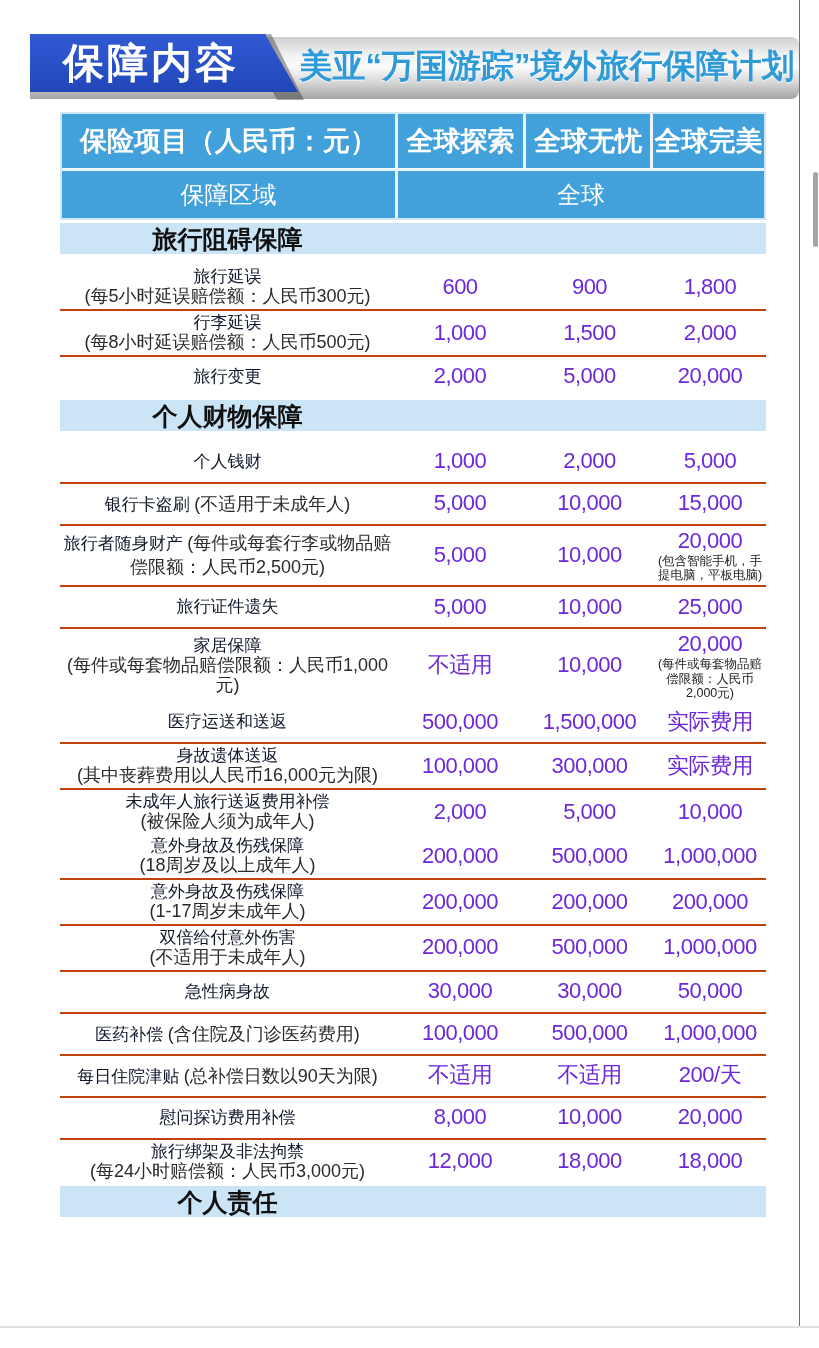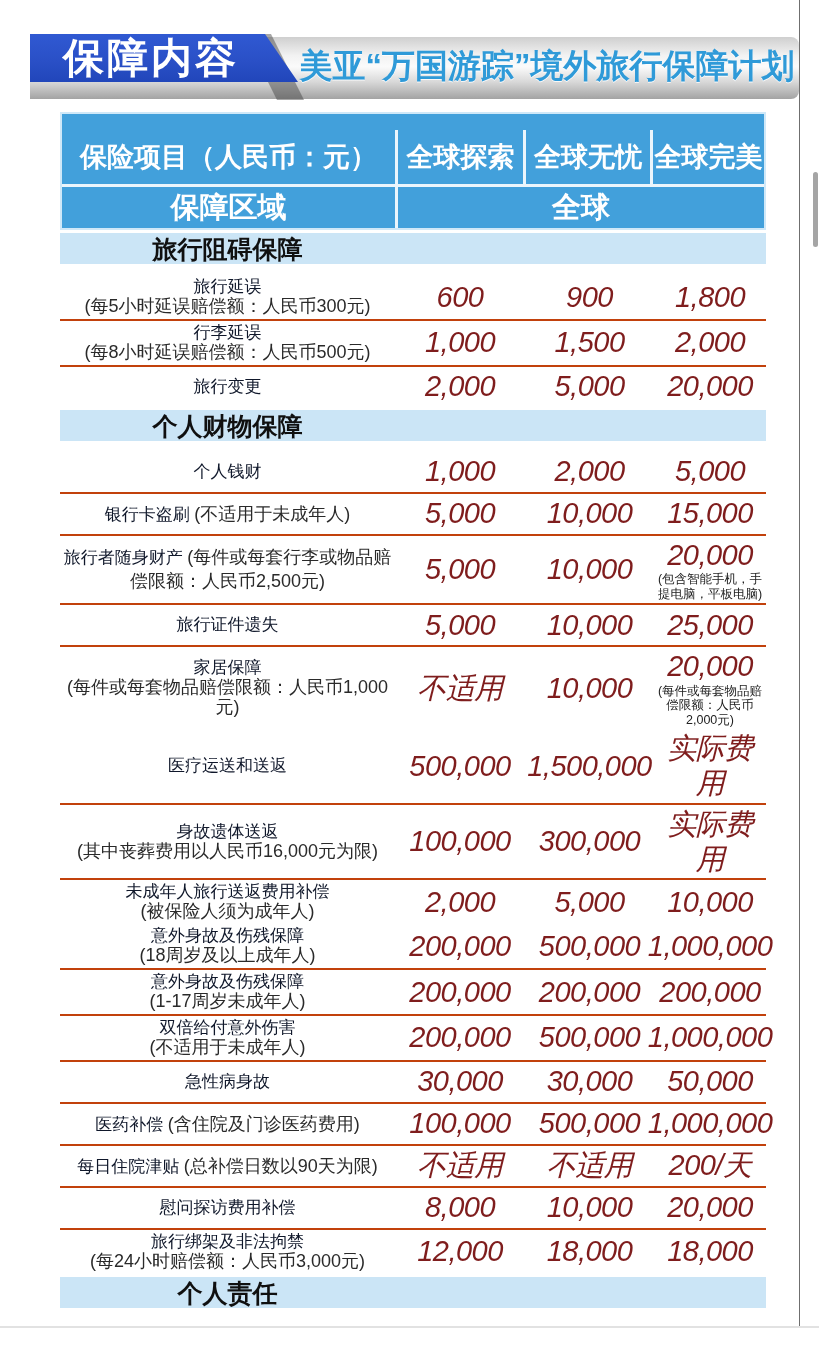--- a/index.html
+++ b/index.html
@@ -9,21 +9,21 @@
     font-family:"Liberation Sans","DejaVu Sans",sans-serif;
     -webkit-font-smoothing:antialiased;
   }
   
   .banner-band{
     position:absolute;left:30px;top:37px;width:769px;height:62px;
     background:linear-gradient(180deg,#cfcfcf 0%,#f2f2f2 30%,#fbfbfb 48%,#d9d9d9 72%,#a3a3a3 100%);
     border-radius:0 8px 8px 0;
   }
   .banner-badge{
-    position:absolute;left:30px;top:34px;width:268px;height:48px;
+    position:absolute;left:30px;top:34px;width:268px;height:58px;
     background:linear-gradient(180deg,#3059d2 0%,#2a50c7 55%,#2146ba 100%);
     clip-path:polygon(0 0,calc(100% - 33px) 0,100% 100%,0 100%);
     display:flex;align-items:center;justify-content:center;
     padding-right:26px;box-sizing:border-box;
   }
   .banner-badge-shadow{
     position:absolute;left:36px;top:34px;width:268px;height:66px;
     background:rgba(60,60,60,.45);
     clip-path:polygon(calc(100% - 60px) 0,calc(100% - 33px) 0,100% 100%,calc(100% - 27px) 100%);
   }
@@ -32,50 +32,50 @@
   }
   .banner-title{
     position:absolute;left:302px;top:37px;width:490px;height:59px;
     display:flex;align-items:center;justify-content:center;
     font-size:33px;font-weight:bold;color:#2f9ad8;white-space:nowrap;
     text-shadow:0 1px 0 rgba(255,255,255,.8);
   }
   
   .tbl{position:absolute;left:60px;top:112px;width:706px;}
   .thead{border:2px solid #cfe8f8;background:#42a0db;}
-  .thr{display:grid;grid-template-columns:333px 128px 127px 1fr;margin-top:16px;}
+  .thr{display:grid;grid-template-columns:333px 128px 127px 1fr;}
   .th{
     display:flex;align-items:center;justify-content:center;
     color:#ffffff;text-align:center;
   }
   .thr1 .th{height:54px;font-size:27px;font-weight:bold;}
   .thr1 .th + .th{border-left:3px solid #eaf5fc;}
   .thr2{display:grid;grid-template-columns:333px 1fr;border-top:3px solid #eaf5fc;}
-  .thr2 .th{height:41px;font-size:29px;font-weight:bold;}
+  .thr2 .th{height:47px;font-size:24px;font-weight:normal;}
   .thr2 .th + .th{border-left:3px solid #eaf5fc;}
   
   .section-row{
     margin-top:3px;margin-bottom:11px;
     background:#cbe5f6;height:31px;
     display:grid;grid-template-columns:335px 1fr;align-items:center;
   }
   .section-label{
     text-align:center;font-size:25px;font-weight:bold;color:#101010;
   }
   
   .benefit-row{
     display:grid;grid-template-columns:335px 130px 129px 112px;
     min-height:36px;align-items:center;background:#fff;padding:2px 0;
   }
   .benefit-row.sep{border-top:2px solid #c2410c;}
   .cell{display:flex;flex-direction:column;align-items:center;justify-content:center;text-align:center;}
   .b-name{font-size:17px;color:#0f172a;line-height:1.18;}
   .b-note-inline{font-size:18px;color:#2a2a2a;}
   .b-note{font-size:18px;color:#2a2a2a;line-height:1.1;}
-  .b-amount{font-size:29px;color:#7f1d1d;line-height:1.2;letter-spacing:-0.5px;font-style:italic;}
+  .b-amount{font-size:22px;color:#6d28d9;line-height:1.2;letter-spacing:-0.5px;}
   .v-note{font-size:12.5px;color:#222;line-height:1.15;max-width:110px;}
   
   .page-vline{position:absolute;left:799px;top:0;width:1px;height:1327px;background:#6f6f6f;}
   .page-hline{position:absolute;left:0;top:1326px;width:819px;height:2px;background:#e2e2e2;}
   .scroll-thumb{position:absolute;left:813px;top:172px;width:5px;height:75px;background:#a5a5a5;border-radius:3px;}
 </style>
 </head>
 <body>
 
 <div class="banner-band"></div>

